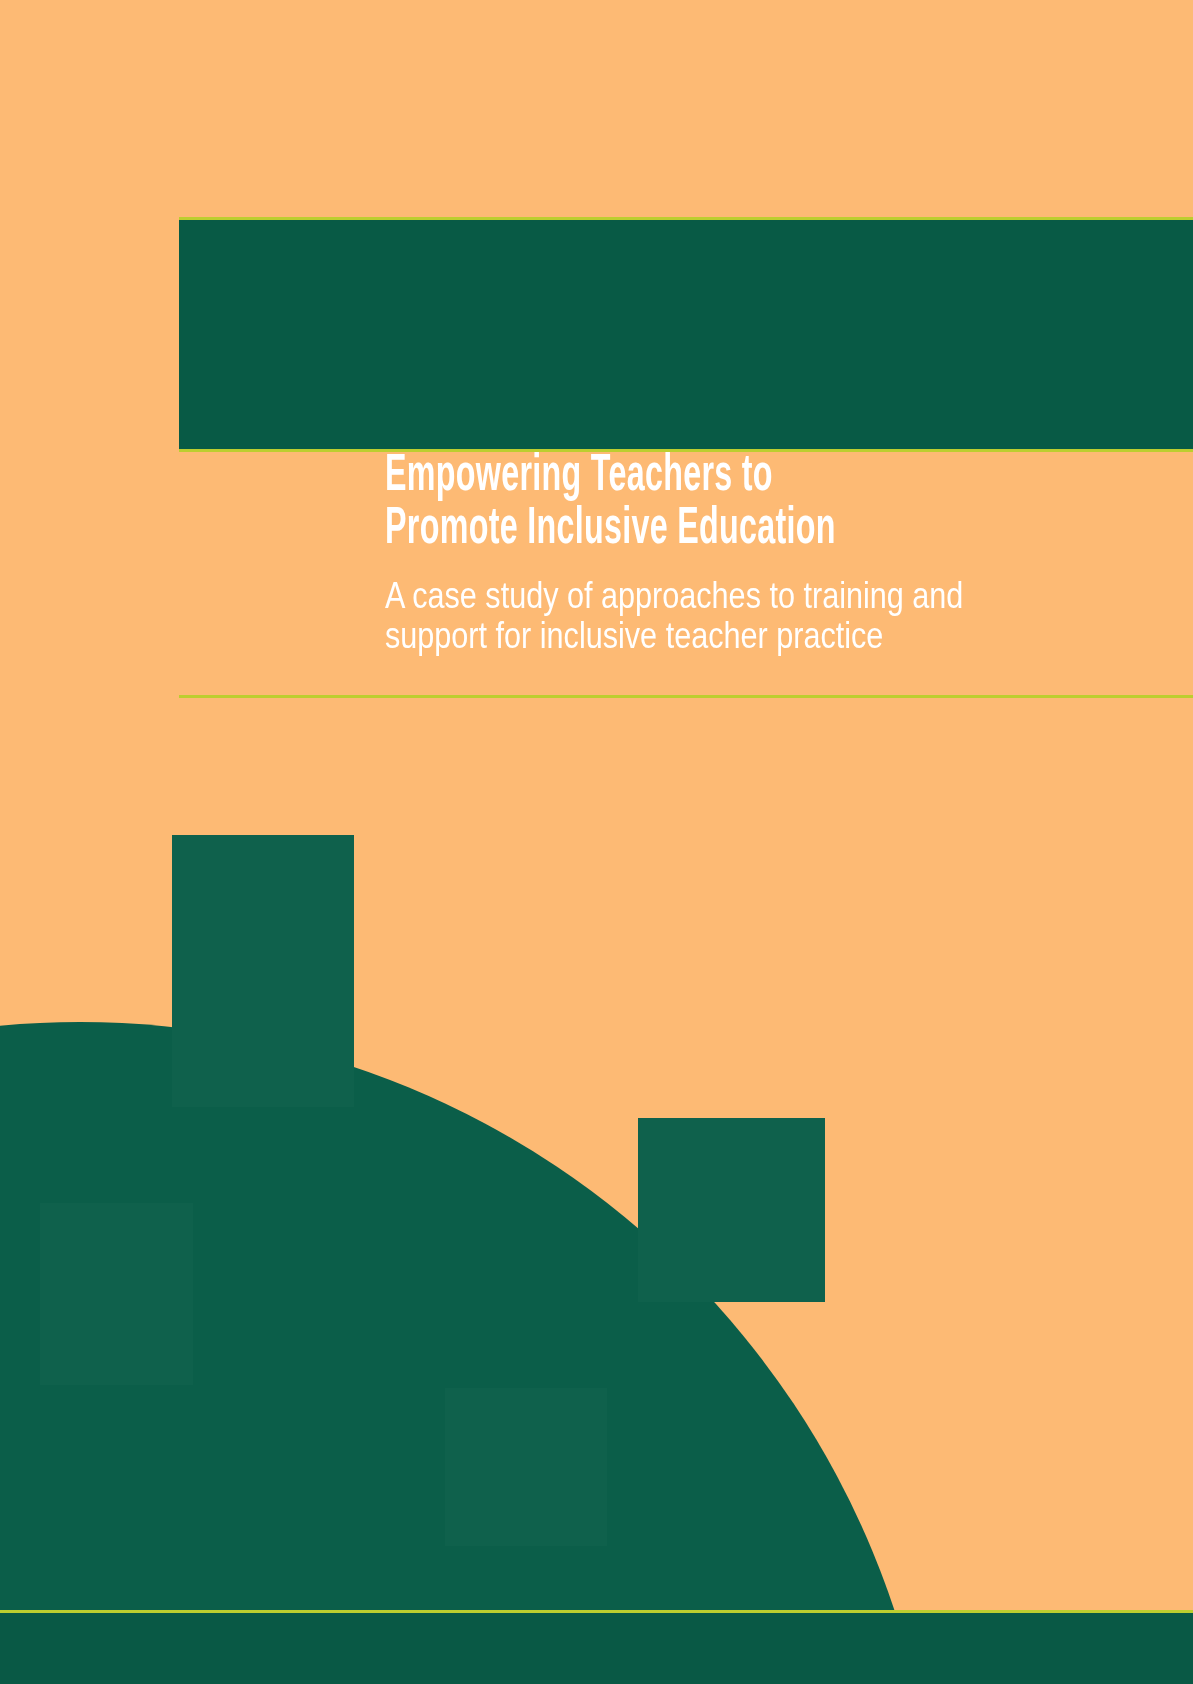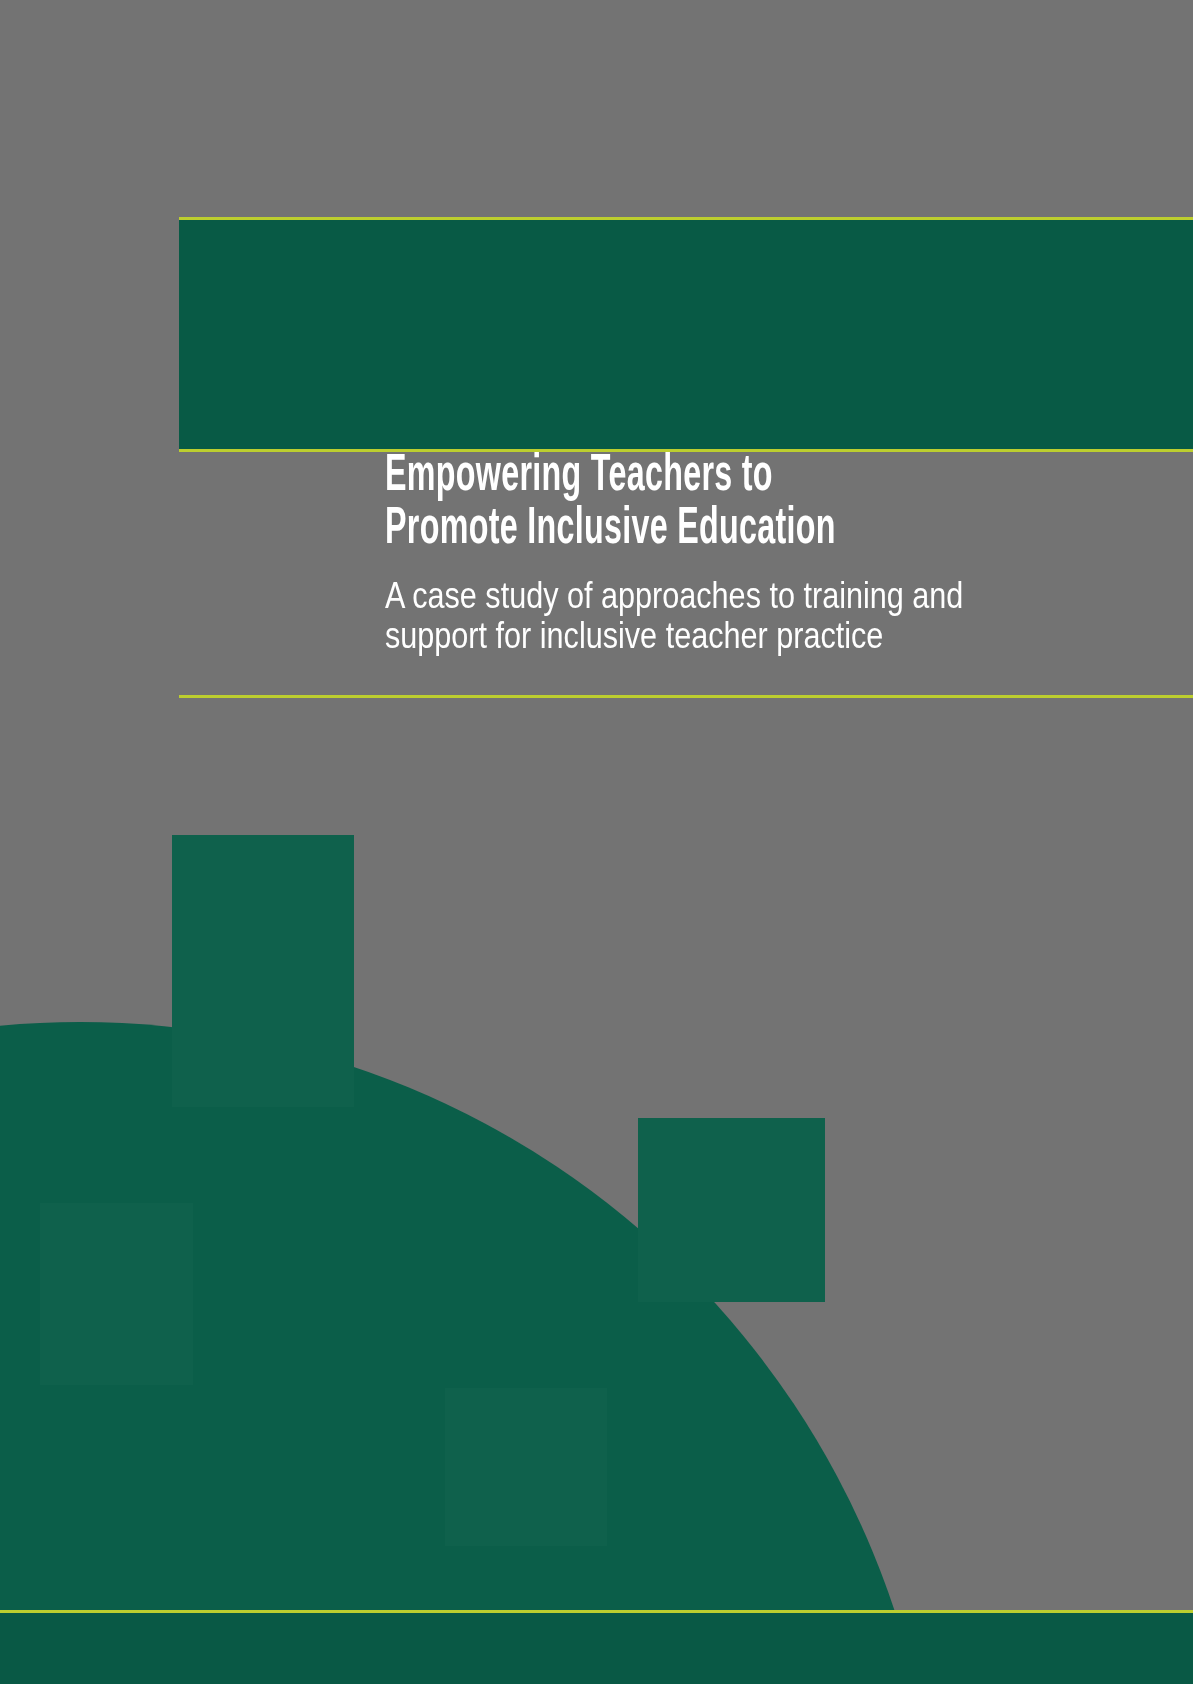--- a/index.html
+++ b/index.html
@@ -1,20 +1,20 @@
 <!DOCTYPE html>
 <html><head>
 <meta charset="utf-8">
 <style>
   html,body{margin:0;padding:0;background:#126550;}
   #cover{
     position:relative;
     width:1193px;height:1684px;
     overflow:hidden;
-    background:#737373;
+    background:#fdba74;
     font-family:"Liberation Sans", sans-serif;
   }
   
   .rule{position:absolute;height:3px;background:#BCCE2F;}
   #rule-top{left:179px;top:217px;width:1014px;}
   #rule-panel-bottom{left:179px;top:449px;width:1014px;}
   #rule-mid{left:179px;top:695px;width:1014px;}
   #rule-footer{left:0;top:1610px;width:1193px;z-index:6;}
   
   #title-panel{

